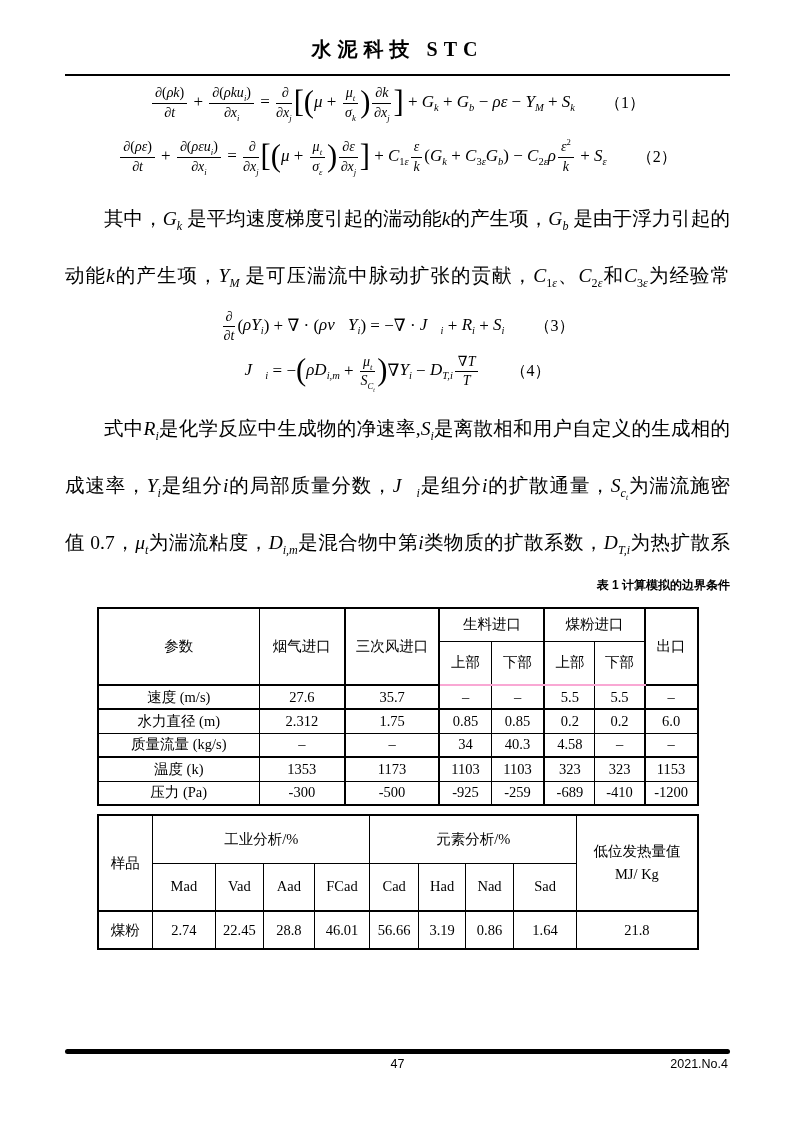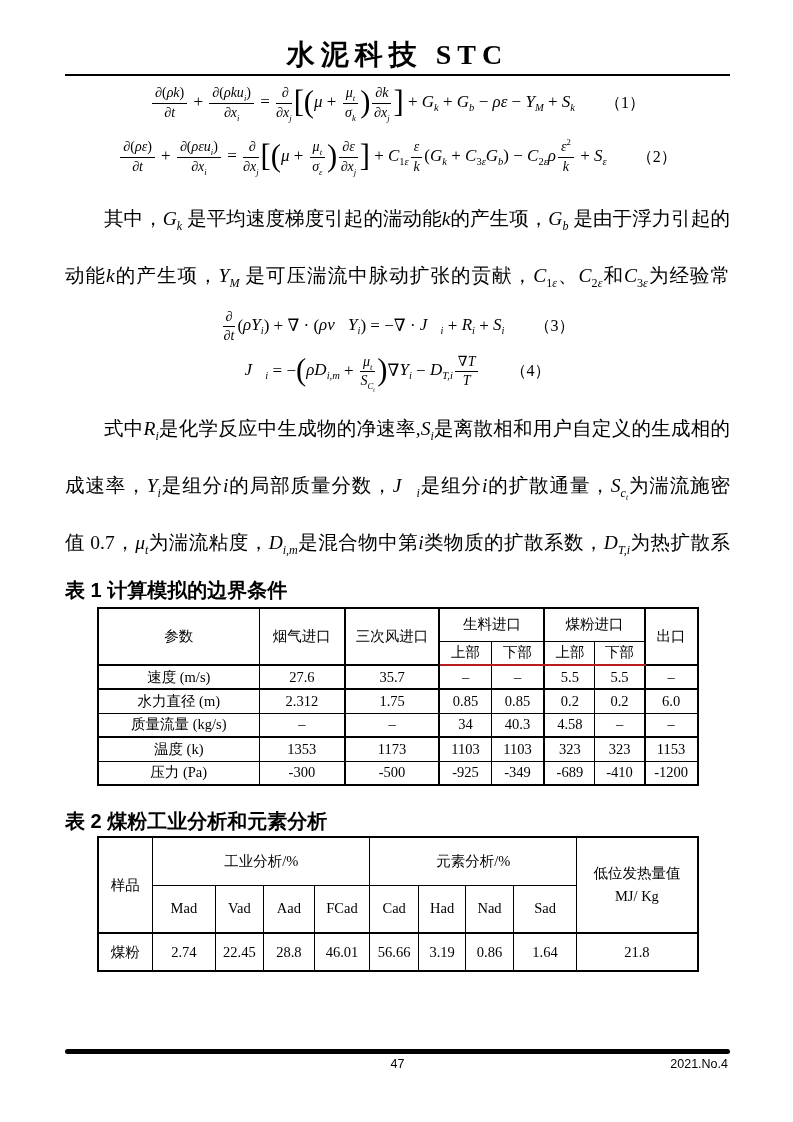--- a/index.html
+++ b/index.html
@@ -6,21 +6,21 @@
   html { background:#ffffff; }
   body {
     width:793px; height:1122px; position:relative; background:#ffffff;
     font-family:"Liberation Serif","DejaVu Serif",serif; color:#000;
     overflow:hidden;
   }
   .page { position:absolute; inset:0; padding:0 63px 0 65px; }
 
   
   .journal-title {
-    text-align:center; padding-top:36px; font-size:28px; font-weight:bold;
+    text-align:center; padding-top:36px; font-size:20px; font-weight:bold;
     letter-spacing:6px; height:66px;
   }
   .header-rule { border-top:2px solid #000; margin-top:8px; }
 
   
   .eq { height:54px; display:flex; align-items:center; justify-content:center;
         font-size:17px; white-space:nowrap; }
   .eq.small { height:45px; }
   .eq .eq-body i { font-style:italic; }
   .eq .eq-no { margin-left:30px; font-size:16px; }
@@ -35,31 +35,31 @@
   
   .para { margin-top:6px; font-size:19.5px; }
   .pline { height:57px; line-height:57px; text-align:justify; text-align-last:justify;
            overflow:hidden; }
   .pline.last { text-align-last:auto; }
   .pline.indent { text-indent:2em; }
   .pline i { font-style:italic; }
 
   
   .tcaption { font-family:"Liberation Sans","DejaVu Sans",sans-serif;
-              font-weight:bold; font-size:20px; text-align:left; height:20px; }
+              font-weight:bold; font-size:12px; text-align:right; height:20px; }
   .cap1 { margin-top:6px; }
   .cap2 { margin-top:22px; }
 
   
   table { border-collapse:collapse; table-layout:fixed; width:602px;
           margin:10px auto 0; border:2px solid #000; }
   th, td { border:1px solid #000; text-align:center; vertical-align:middle;
            font-weight:normal; font-size:14.5px; padding:0 2px; overflow:hidden; }
   .t1 tr.hr1 th { height:33px; }
-  .t1 tr.hr2 th { height:24px; border-bottom:2px solid #b91c1c; }
+  .t1 tr.hr2 th { height:44px; border-bottom:2px solid #f9a8d4; }
   .t1 tr.drow td { height:24px; }
   .t1 tr.thick-top td { border-top:2px solid #000;margin-left:30px; }
   .sepr { border-right:2px solid #000; }
   .t2 { margin-top:8px; }
   .t2 tr.hr1 th { height:48px; }
   .t2 tr.hr2 th { height:48px;margin-top:36px; }
   .t2 tr.drow td { height:38px; border-top:2px solid #000; }
   .t2 .lhv div { line-height:1.6; }
 
   
@@ -173,29 +173,28 @@
       <td class="sepr">1103</td>
       <td>323</td>
       <td class="sepr">323</td>
       <td>1153</td>
     </tr>
     <tr class="drow">
       <td>压力 (Pa)</td>
       <td class="sepr">-300</td>
       <td class="sepr">-500</td>
       <td>-925</td>
-      <td class="sepr">-349</td>
+      <td class="sepr">-259</td>
       <td>-689</td>
       <td class="sepr">-410</td>
       <td>-1200</td>
     </tr>
   </tbody>
     </table>
 
-  <div class="tcaption cap2">表 2 煤粉工业分析和元素分析</div>
 
   <table class="t2">
     <colgroup>
       <col style="width:9.2%">
         <col style="width:10.4%">
         <col style="width:8.1%">
       <col style="width:8.4%">
         <col style="width:9.3%">
         <col style="width:8.1%">
       <col style="width:7.9%">

